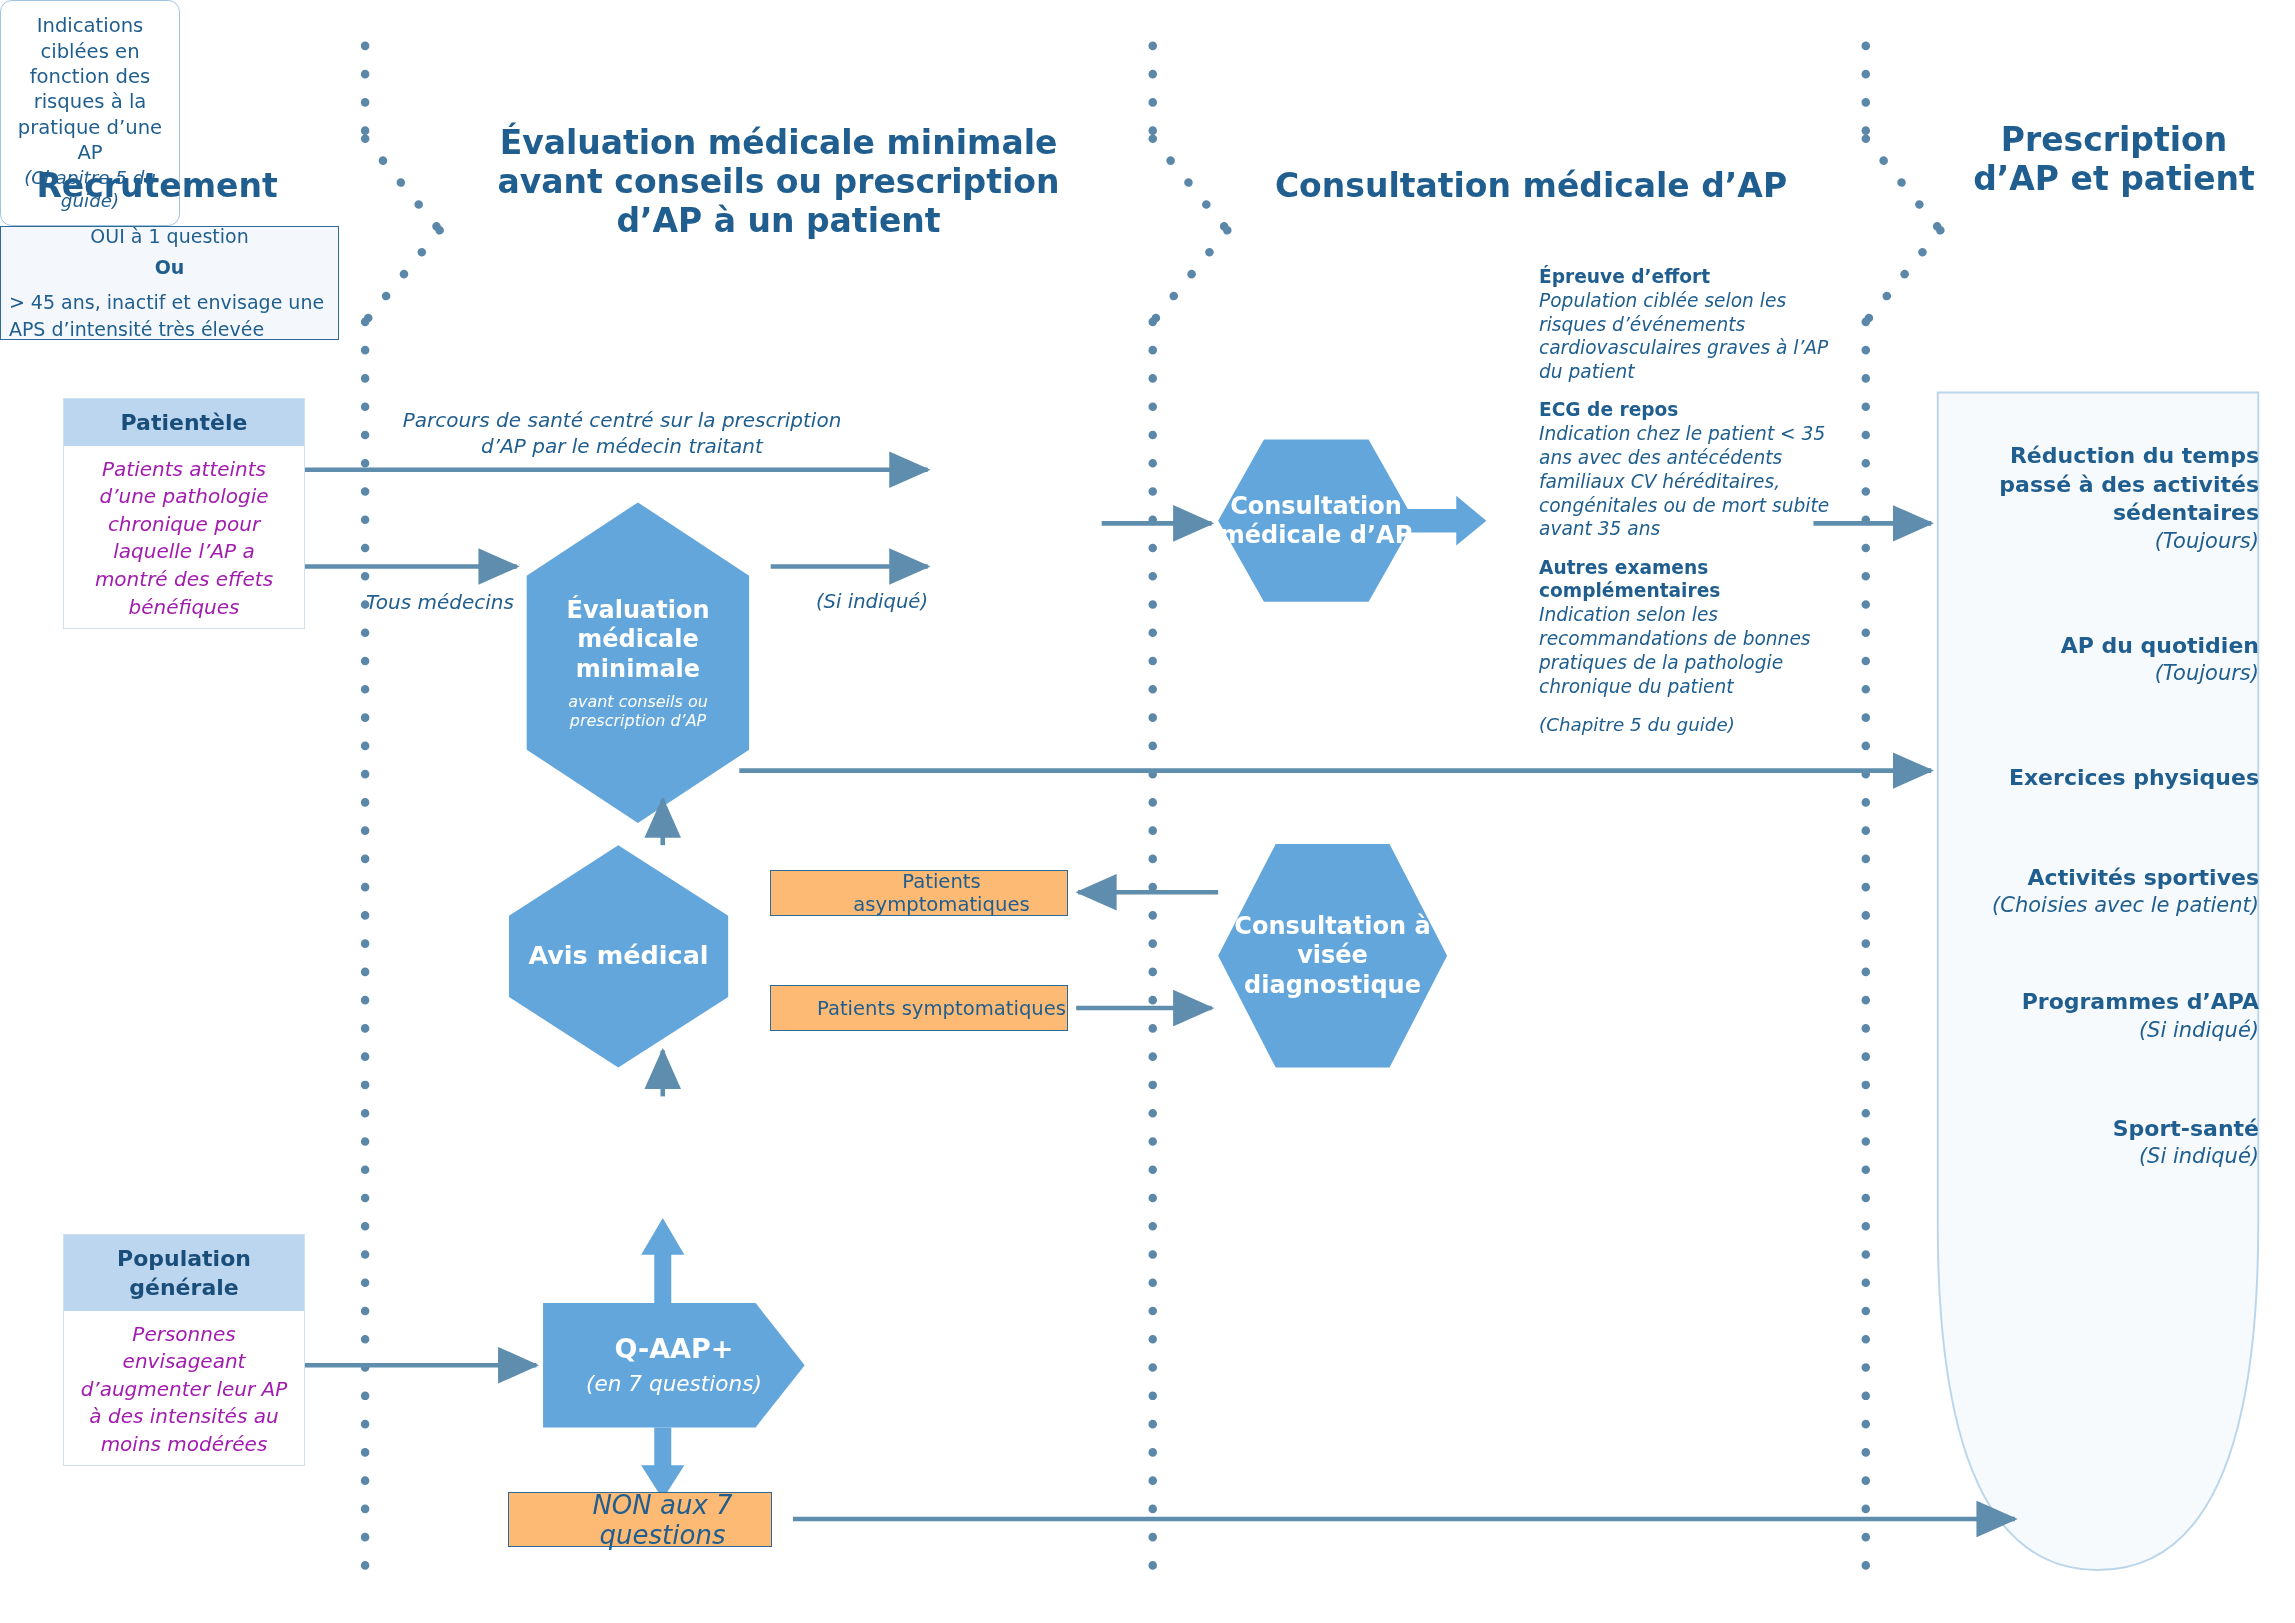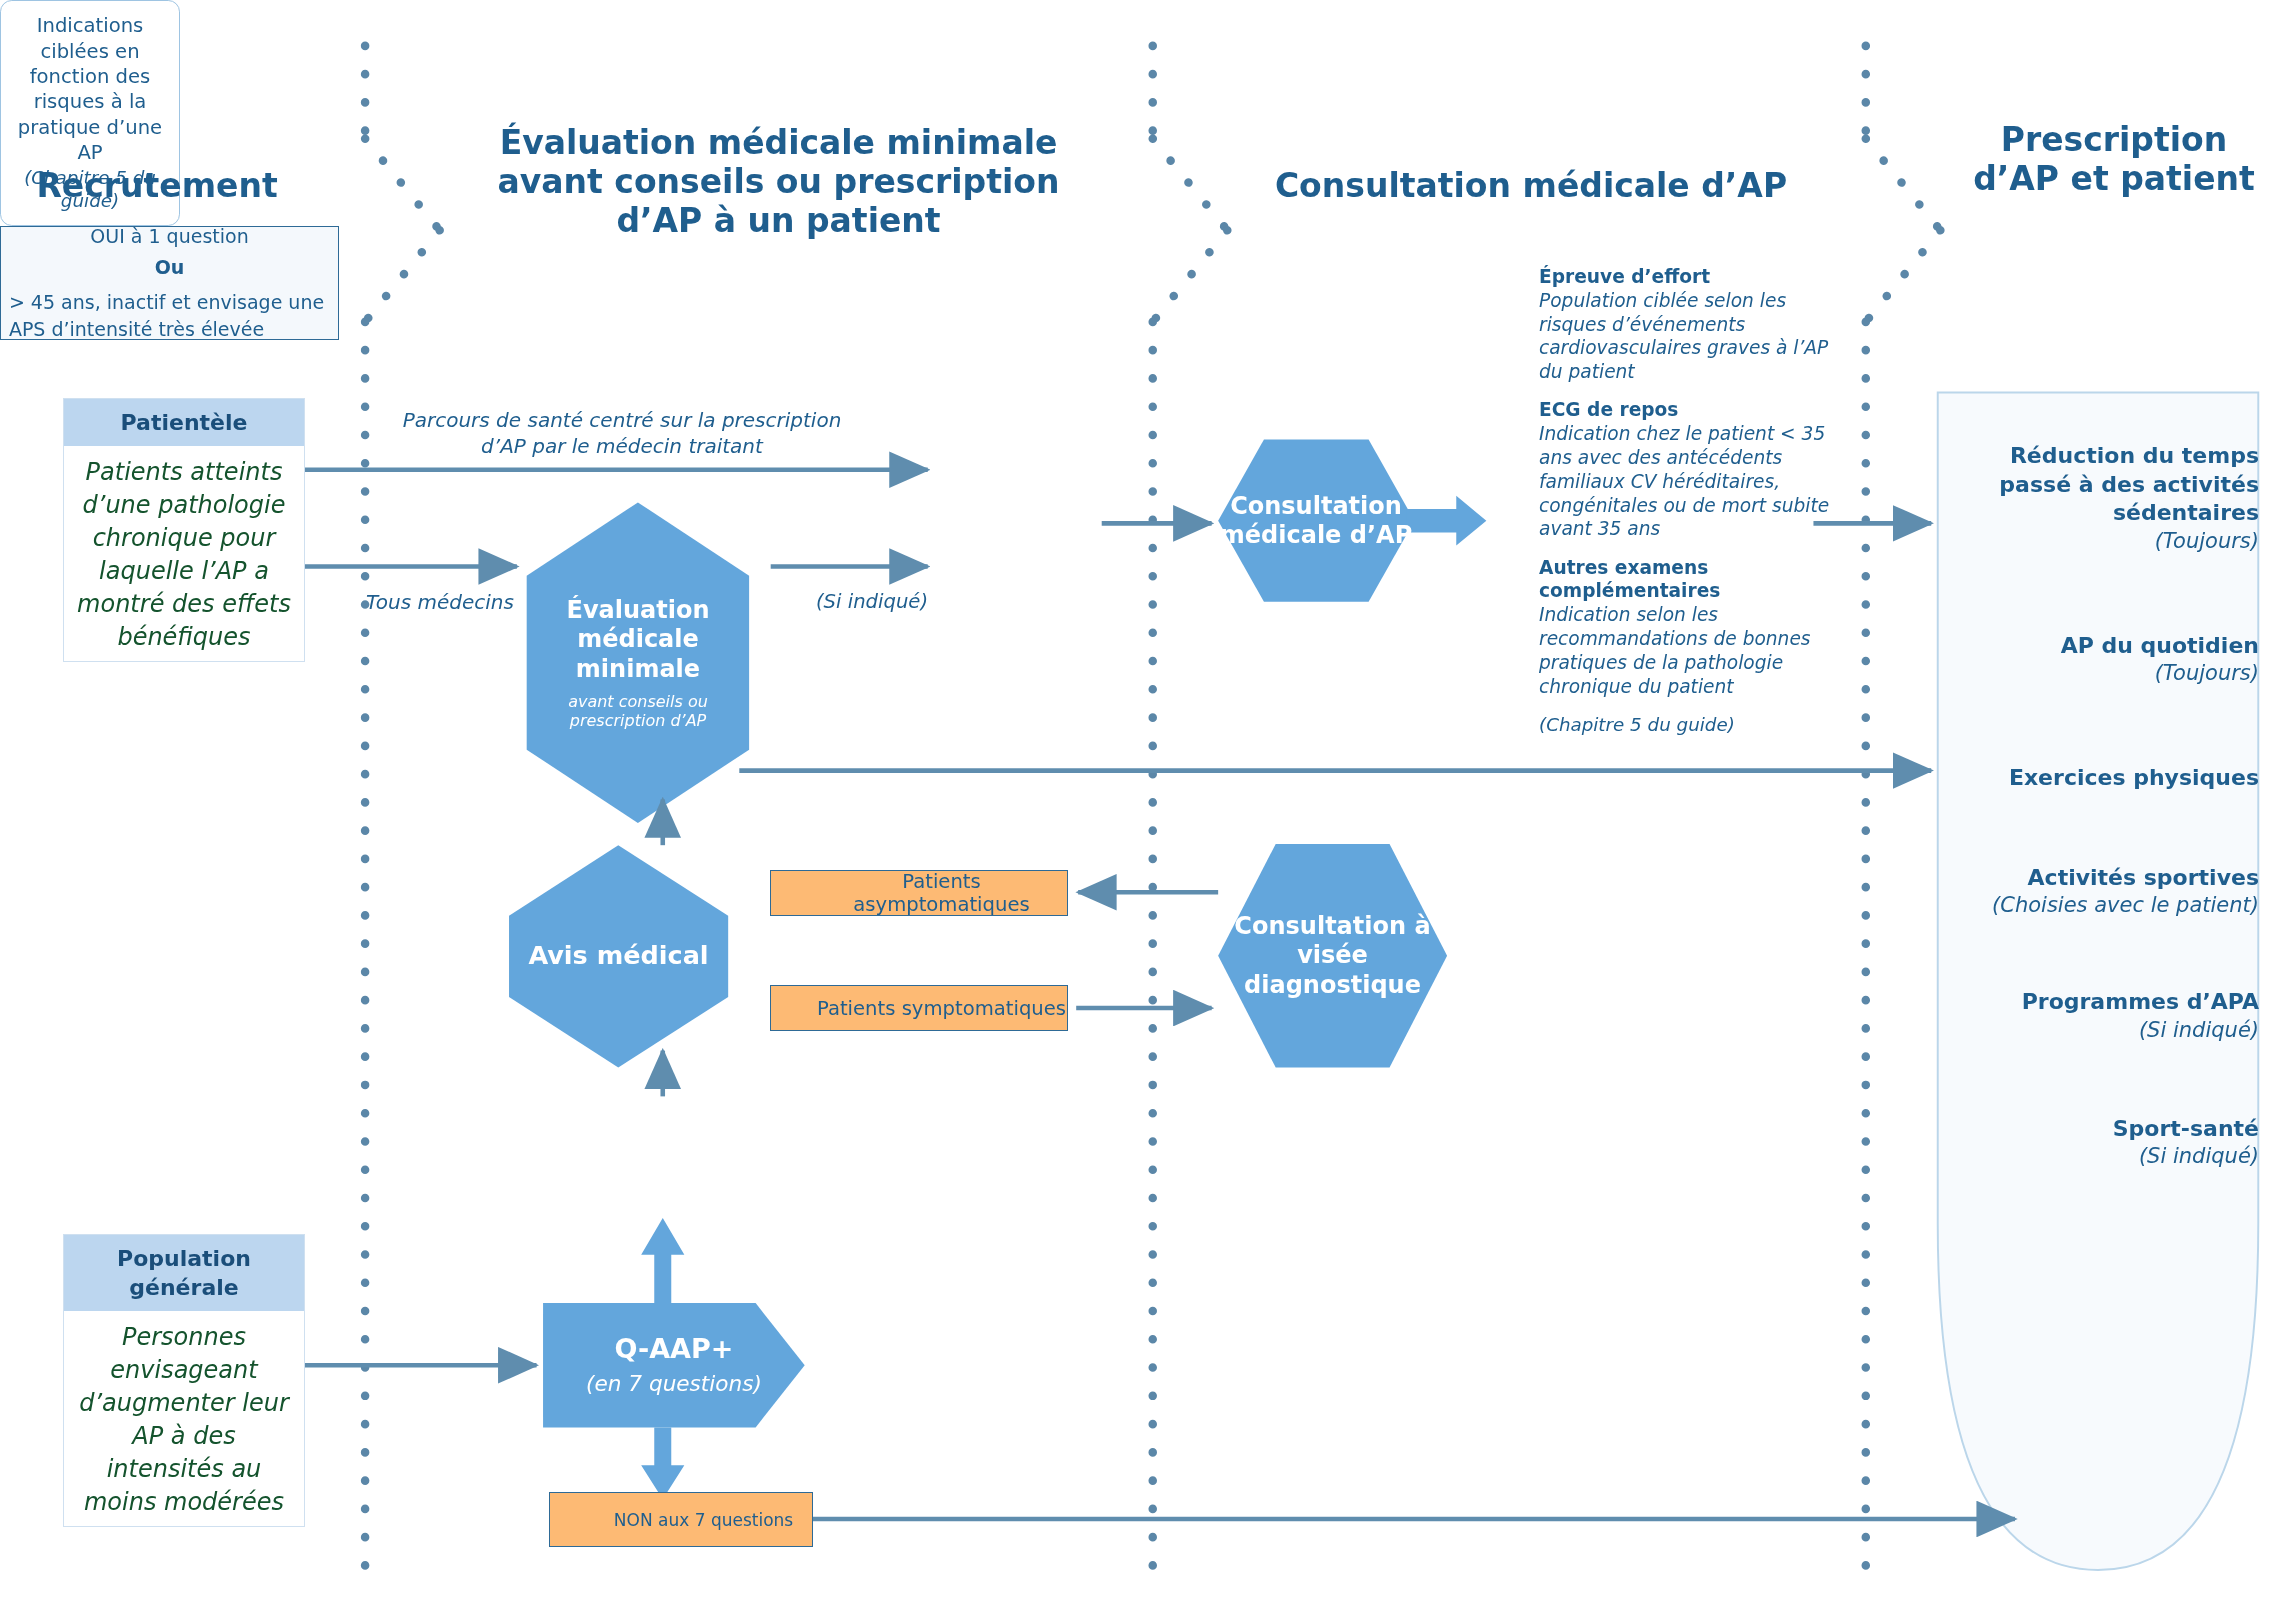--- a/index.html
+++ b/index.html
@@ -11,21 +11,21 @@
   .colhead{position:absolute;color:#1F5E8E;font-weight:bold;text-align:center;line-height:1.18;}
   #hdr-recrutement{left:19.6px;top:167px;width:275px;font-size:33px;}
   #hdr-eval{left:458px;top:124px;width:641px;font-size:33px;}
   #hdr-consult{left:1230px;top:167px;width:602px;font-size:33px;}
   #hdr-presc{left:1957px;top:121px;width:314px;font-size:33px;}
 
   
   .popcard{position:absolute;border:1.3px solid #CFE0F0;background:#ffffff;box-sizing:border-box;}
   .popcard .cap{background:#BCD6EF;color:#1A4E7A;font-weight:bold;font-size:22px;
                 text-align:center;padding:9.2px 3.9px;line-height:1.32;}
-  .popcard .body{color:#14532d;font-style:italic;font-size:24px;text-align:center;
+  .popcard .body{color:#a21caf;font-style:italic;font-size:20px;text-align:center;
                  line-height:1.38;padding:9.2px 10.5px 6.5px;}
   #card-patientele{left:63px;top:398px;width:242px;}
   #card-population{left:63px;top:1234px;width:242px;}
 
   
   .hexwrap{position:absolute;}
   .hexwrap .txt{position:absolute;left:0;top:0;width:100%;height:100%;
                 display:flex;flex-direction:column;align-items:center;justify-content:center;
                 color:#ffffff;text-align:center;line-height:1.22;}
   .hexwrap .t-bold{font-weight:bold;}
@@ -46,21 +46,21 @@
 
   #hex-qaap{left:543px;top:1303px;width:262px;height:124px;}
   #hex-qaap .t-bold{font-size:27px;}
   #hex-qaap .t-ital{font-size:21.6px;margin-top:5.2px;}
 
   
   .lbox{position:absolute;box-sizing:border-box;background:#fdba74;border:1.3px solid #2E6A96;
         color:#1F5E8E;display:flex;align-items:center;justify-content:center;text-align:center;padding-left:45px;}
   #box-asympt{left:770px;top:870px;width:298px;height:46px;font-size:19.6px;}
   #box-sympt{left:770px;top:985px;width:298px;height:46px;font-size:19.6px;}
-  #box-non7{left:549px;top:1492px;width:264px;height:55px;font-size:17px;}
+  #box-non7{left:508px;top:1492px;width:264px;height:55px;font-size:26px;font-style:italic;}
 
   #box-oui{left:489px;top:1097px;width:339px;height:114px;background:#F4F8FC;
            border:1.3px solid #2E6A96;box-sizing:border-box;color:#1F5E8E;
            display:flex;flex-direction:column;align-items:center;justify-content:center;
            text-align:left;font-size:19px;line-height:1.42;padding:3.9px 7.9px;}
   #box-oui .ou{font-weight:bold;margin:3.9px 0 7.9px;}
 
   
   #box-indications{left:938px;top:411px;width:180px;height:226px;box-sizing:border-box;
        background:#ffffff;border:1.3px solid #9EC4E2;border-radius:11.8px;color:#1F5E8E;

